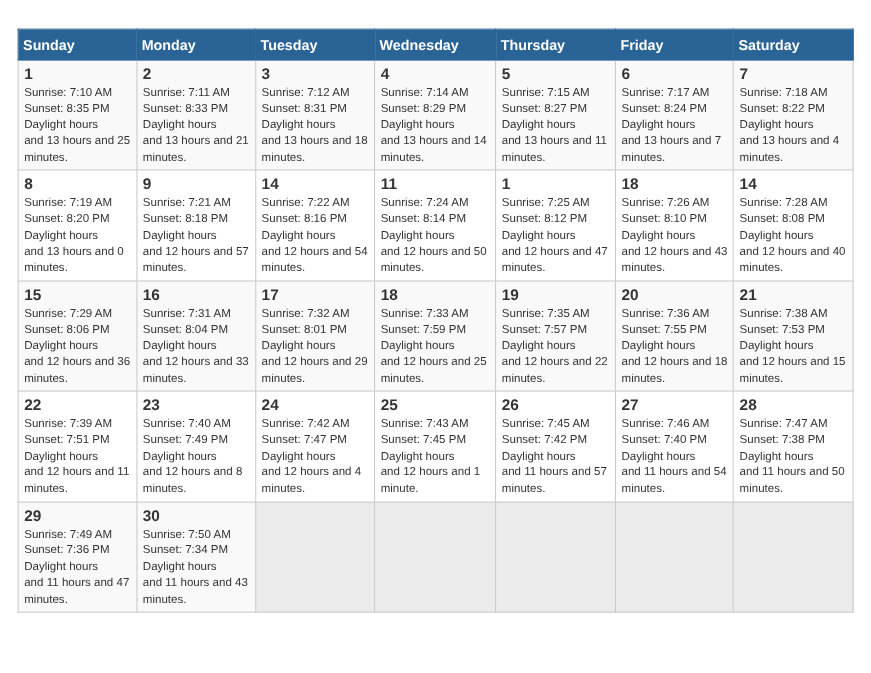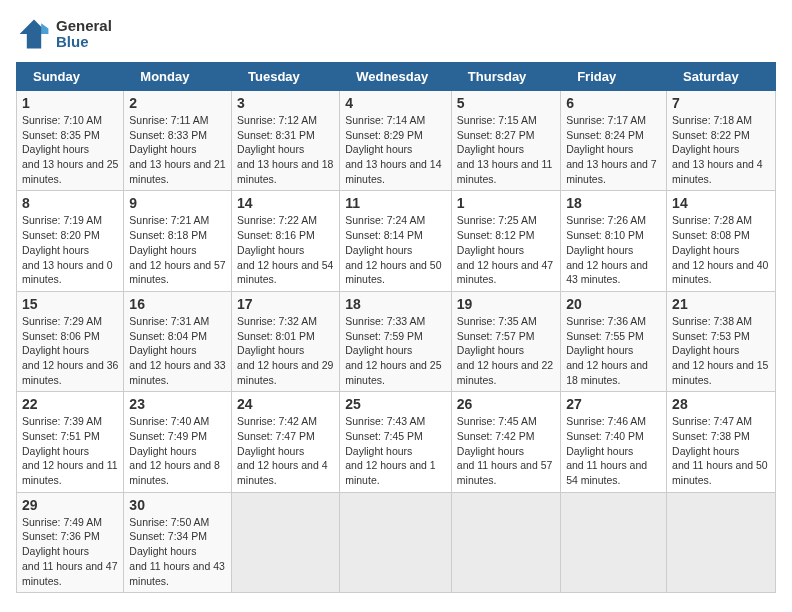--- a/index.html
+++ b/index.html
@@ -38,21 +38,21 @@
       color: #333;
     }
     table {
       width: 100%;
       border-collapse: collapse;
       font-size: 11px;
     }
     thead tr th {
       background-color: #2a6496;
       color: #fff;
-      padding: 6px 16px;
+      padding: 6px 4px;
       text-align: left;
       font-size: 13px;
       font-weight: bold;
       border: 1px solid #2a6496;
     }
     tbody tr td {
       border: 1px solid #ccc;
       padding: 4px 5px;
       vertical-align: top;
       width: 113px;
@@ -78,31 +78,20 @@
       background: #f0f0f0 !important;
     }
     tbody tr:nth-child(odd) td.empty-cell {
       background: #ebebeb !important;
     }
   </style>
 </head>
 <body>
 
 <div class="header">
-  <div class="logo">
-    <svg class="logo-icon" viewBox="0 0 40 40">
-      <rect x="0" y="0" width="40" height="40" fill="white"></rect>
-      <polygon points="20,4 36,20 28,20 28,36 12,36 12,20 4,20" fill="#2a6496"></polygon>
-      <polygon points="28,8 36,14 36,20 28,20" fill="#4a9fd4"></polygon>
-    </svg>
-    <div style="line-height:1.1">
-      <div style="font-size:15px;font-weight:bold;color:#333;">General</div>
-      <div style="font-size:15px;font-weight:bold;color:#2a6496;">Blue</div>
-    </div>
-  </div>
   <div class="title-block">
   </div>
 </div>
 
 <table>
   <thead>
     <tr id="header-row">
         <th>Sunday</th>
         <th>Monday</th>
         <th>Tuesday</th>

